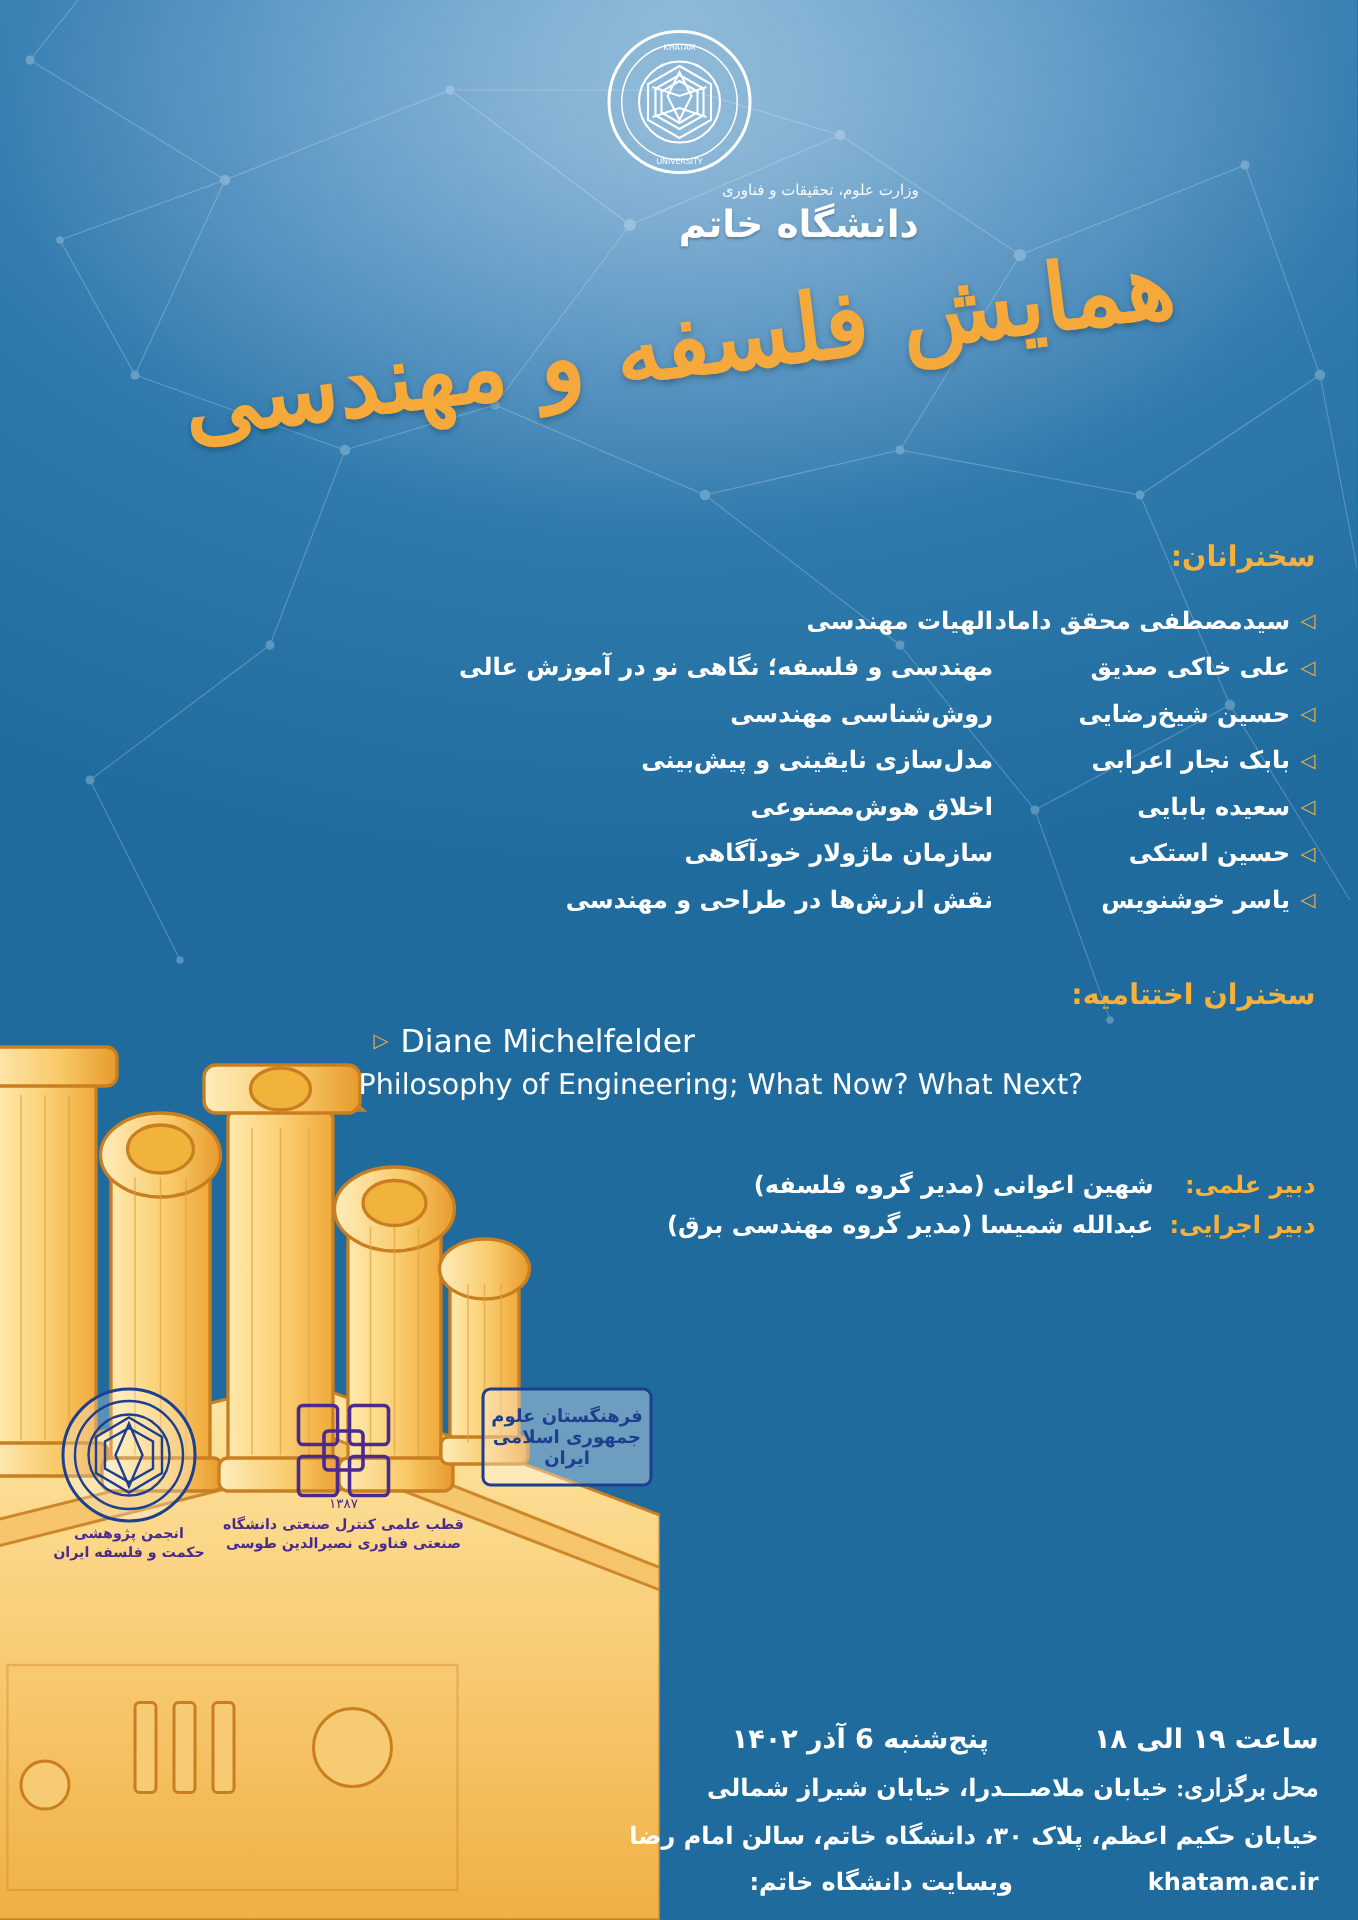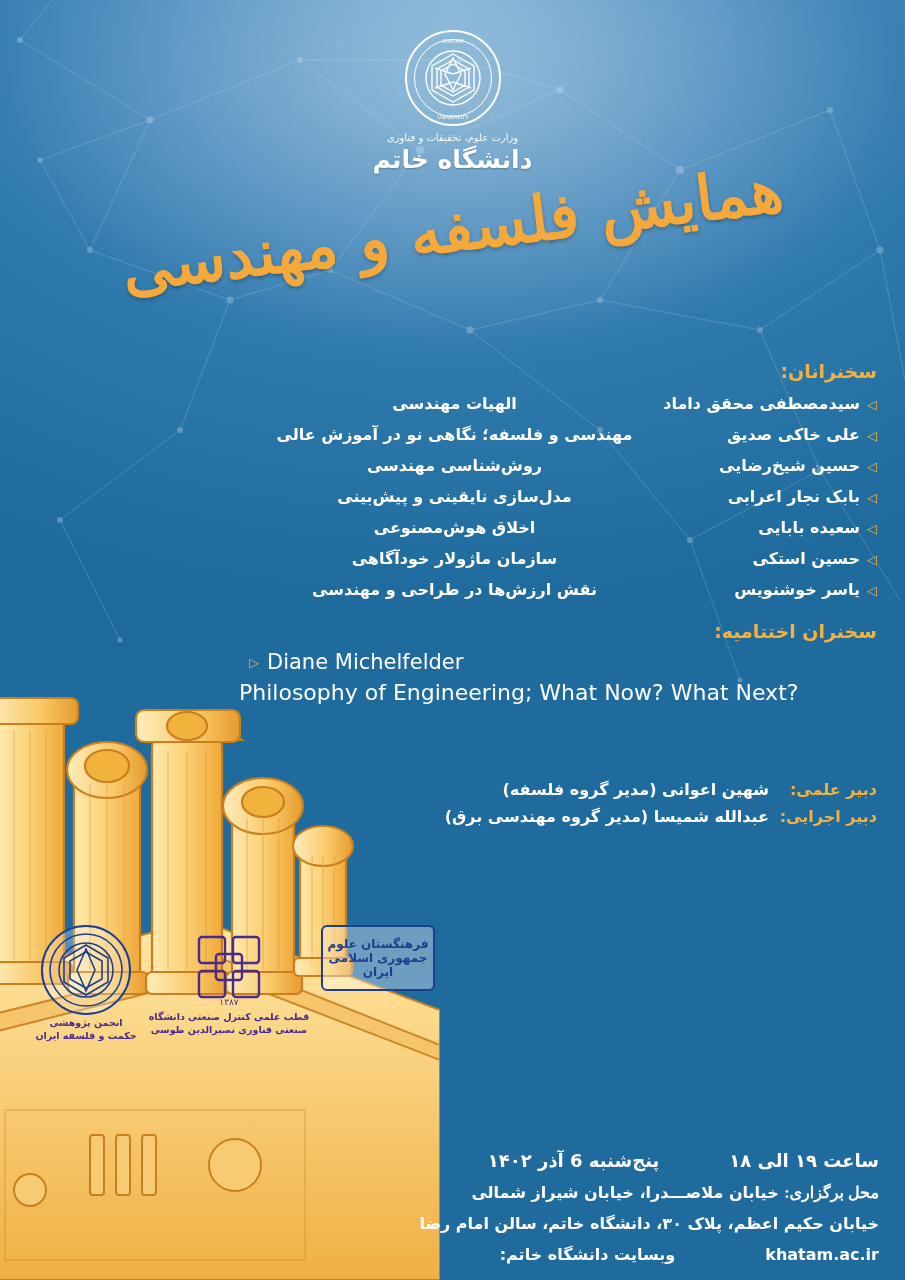--- a/index.html
+++ b/index.html
@@ -21,21 +21,21 @@
   .net line{stroke:#cfe4f2;stroke-width:.7;}
   .net circle{fill:#dcecf7;}
   .glow{
     position:absolute;left:50%;top:-170px;transform:translateX(-50%);
     width:900px;height:520px;border-radius:50%;
     background:radial-gradient(closest-side,rgba(255,255,255,.30),rgba(255,255,255,0));
     pointer-events:none;
   }
 
   
-  .uni-logo{position:absolute;top:30px;left:50%;transform:translateX(-50%);text-align:center;width:320px;}
+  .uni-logo{position:absolute;top:20px;left:50%;transform:translateX(-50%);width:320px;}
   .seal{width:96px;height:96px;margin:0 auto;position:relative;}
   .seal .ring{
     position:absolute;inset:0;border-radius:50%;
     border:2px solid #ffffff;
     box-shadow:inset 0 0 0 6px rgba(255,255,255,.0);
   }
   .seal .ring2{position:absolute;inset:9px;border-radius:50%;border:1px solid #ffffff;}
   .seal svg{position:absolute;inset:0;}
   .uni-sub{
     color:#ffffff;font-size:10px;letter-spacing:.2px;margin-top:6px;opacity:.95;
@@ -57,44 +57,44 @@
     white-space:nowrap;
     letter-spacing:-2px;
   }
 
   
   .speakers{
     position:absolute;top:360px;right:28px;width:640px;color:#ffffff;
     text-align:right;
   }
   .sec-head{
-    color:#f6b13c;font-size:19px;font-weight:bold;margin-bottom:10px;
+    color:#f6b13c;font-size:19px;font-weight:bold;margin-bottom:20px;
   }
   .sp-row{
     display:flex;justify-content:flex-start;align-items:center;
     margin-bottom:7px;font-size:16px;line-height:1.5;
   }
   .sp-name{
     width:215px;font-weight:bold;color:#ffffff;display:flex;align-items:center;gap:7px;
     justify-content:flex-start;
   }
   .tri{color:#f6b13c;font-size:13px;line-height:1;}
-  .sp-topic{flex:1;text-align:center;color:#ffffff;font-weight:bold;padding-left:10px;}
+  .sp-topic{flex:1;text-align:right;color:#ffffff;font-weight:bold;padding-left:10px;}
 
   
   .closing{
-    position:absolute;top:620px;right:28px;width:640px;color:#fff;text-align:right;
+    position:absolute;top:652px;right:28px;width:640px;color:#fff;text-align:right;
   }
   .closing .sec-head{margin-bottom:8px;}
   .closing .en-name{
     direction:ltr;text-align:left;font-size:21px;color:#ffffff;margin-top:4px;
     display:flex;align-items:center;gap:8px;justify-content:flex-start;padding-left:12px;
   }
   .closing .en-title{
-    direction:ltr;text-align:left;font-size:22px;color:#ffffff;margin-top:6px;padding-left:2px;
+    direction:ltr;text-align:left;font-size:19px;color:#ffffff;margin-top:6px;padding-left:2px;
   }
 
   
   .secretaries{
     position:absolute;top:780px;right:28px;width:640px;color:#fff;text-align:right;
   }
   .sec-row{display:flex;align-items:center;margin-bottom:8px;font-size:16px;}
   .sec-label{color:#f6b13c;font-weight:bold;width:108px;}
   .sec-value{flex:1;text-align:right;font-weight:bold;padding-left:12px;}
 

